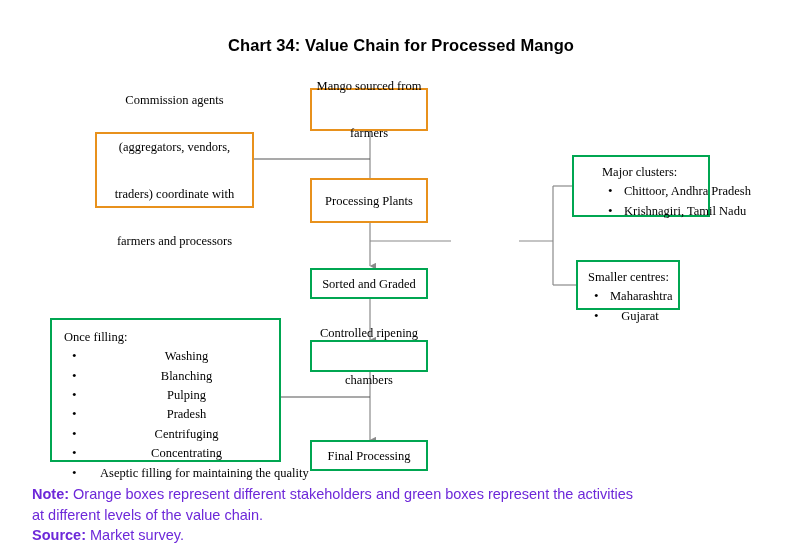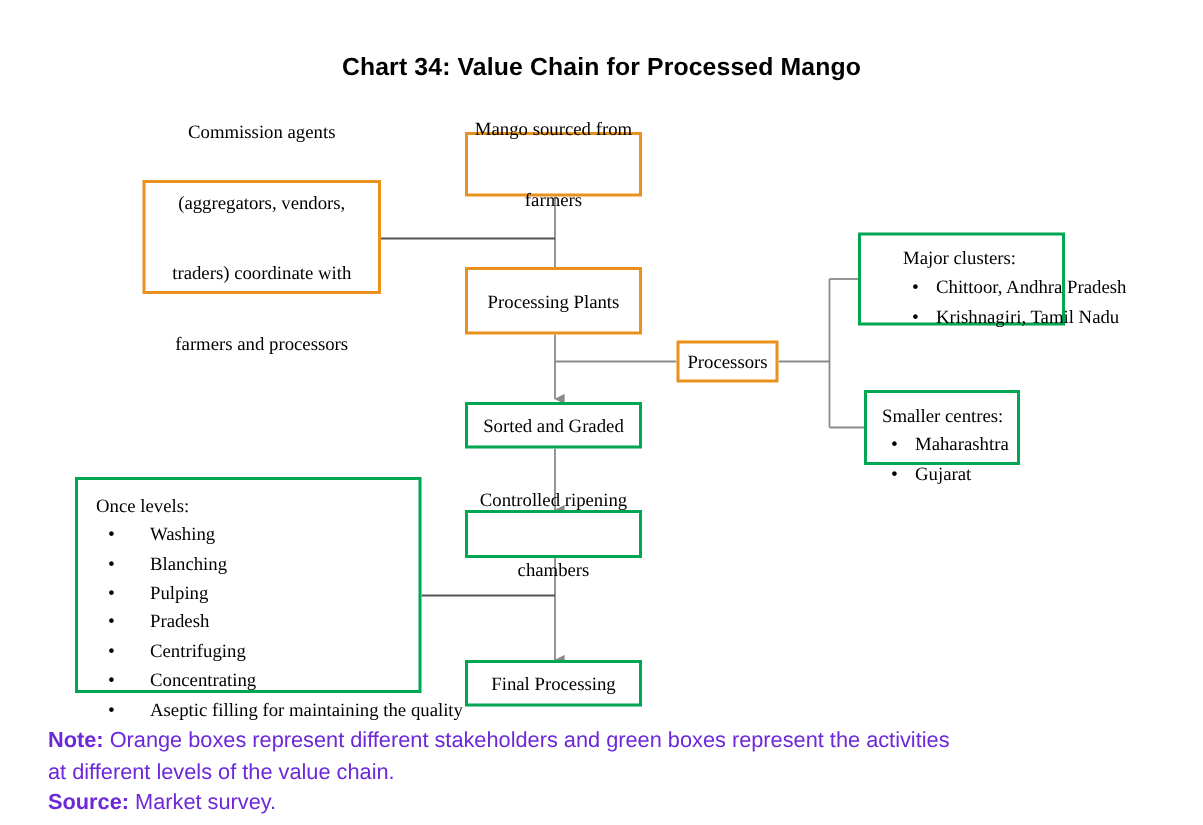--- a/index.html
+++ b/index.html
@@ -69,20 +69,21 @@
     margin: 2px 0 0 0;
     padding: 0 0 0 22px;
     list-style: none;
   }
   ul.bullets li {
     position: relative;
     font-family: "Liberation Serif", serif;
     font-size: 12.5px;
     line-height: 1.55;
     white-space: nowrap;
+    text-align: center;
   }
   ul.bullets li::before {
     content: "\2022";
     position: absolute;
     left: -16px;
     top: -1px;
     font-size: 13px;
   }
   ul.bullets.wide li { padding-left: 14px; }
   ul.bullets.wide li::before { left: -14px; }
@@ -142,34 +143,31 @@
     <line x1="370" y1="372" x2="370" y2="440" stroke="#8a8a8a" stroke-width="1.2" marker-end="url(#arrowhead)"></line>
 
     <line x1="281" y1="397" x2="370" y2="397" stroke="#555555" stroke-width="1.2"></line>
   </svg>
 
   <div class="node orange center-text" style="left:310px; top:88px; width:118px; height:43px;">
     <span class="line">Mango sourced from</span>
     <span class="line">farmers</span>
   </div>
 
-  <div class="node orange center-text" style="left:95px; top:120px; width:159px; height:76px; padding:0 6px;">
+  <div class="node orange center-text" style="left:95px; top:132px; width:159px; height:76px; padding:0 6px;">
     <span class="line">Commission agents</span>
     <span class="line">(aggregators, vendors,</span>
     <span class="line">traders) coordinate with</span>
     <span class="line">farmers and processors</span>
   </div>
 
   <div class="node orange center-text" style="left:310px; top:178px; width:118px; height:45px;">
     <span class="line">Processing Plants</span>
   </div>
 
-  <div class="node orange center-text" style="left:451px; top:227px; width:68px; height:28px;">
-    <span class="line">Processors</span>
-  </div>
 
   <div class="node green list-box" style="left:572px; top:155px; width:138px; height:62px;padding-left:28px;">
     <span class="list-head">Major clusters:</span>
     <ul class="bullets">
       <li>Chittoor, Andhra Pradesh</li>
       <li>Krishnagiri, Tamil Nadu</li>
     </ul>
   </div>
 
   <div class="node green list-box" style="left:576px; top:260px; width:104px; height:50px;">
@@ -183,21 +181,21 @@
   <div class="node green center-text" style="left:310px; top:268px; width:118px; height:31px;">
     <span class="line">Sorted and Graded</span>
   </div>
 
   <div class="node green center-text" style="left:310px; top:340px; width:118px; height:32px;">
     <span class="line">Controlled ripening</span>
     <span class="line">chambers</span>
   </div>
 
   <div class="node green list-box" style="left:50px; top:318px; width:231px; height:144px; padding:9px 6px 6px 12px;">
-    <span class="list-head">Once levels:</span>
+    <span class="list-head">Once filling:</span>
     <ul class="bullets wide">
       <li>Washing</li>
       <li>Blanching</li>
       <li>Pulping</li>
       <li>Pradesh</li>
       <li>Centrifuging</li>
       <li>Concentrating</li>
       <li>Aseptic filling for maintaining the quality</li>
     </ul>
   </div>

